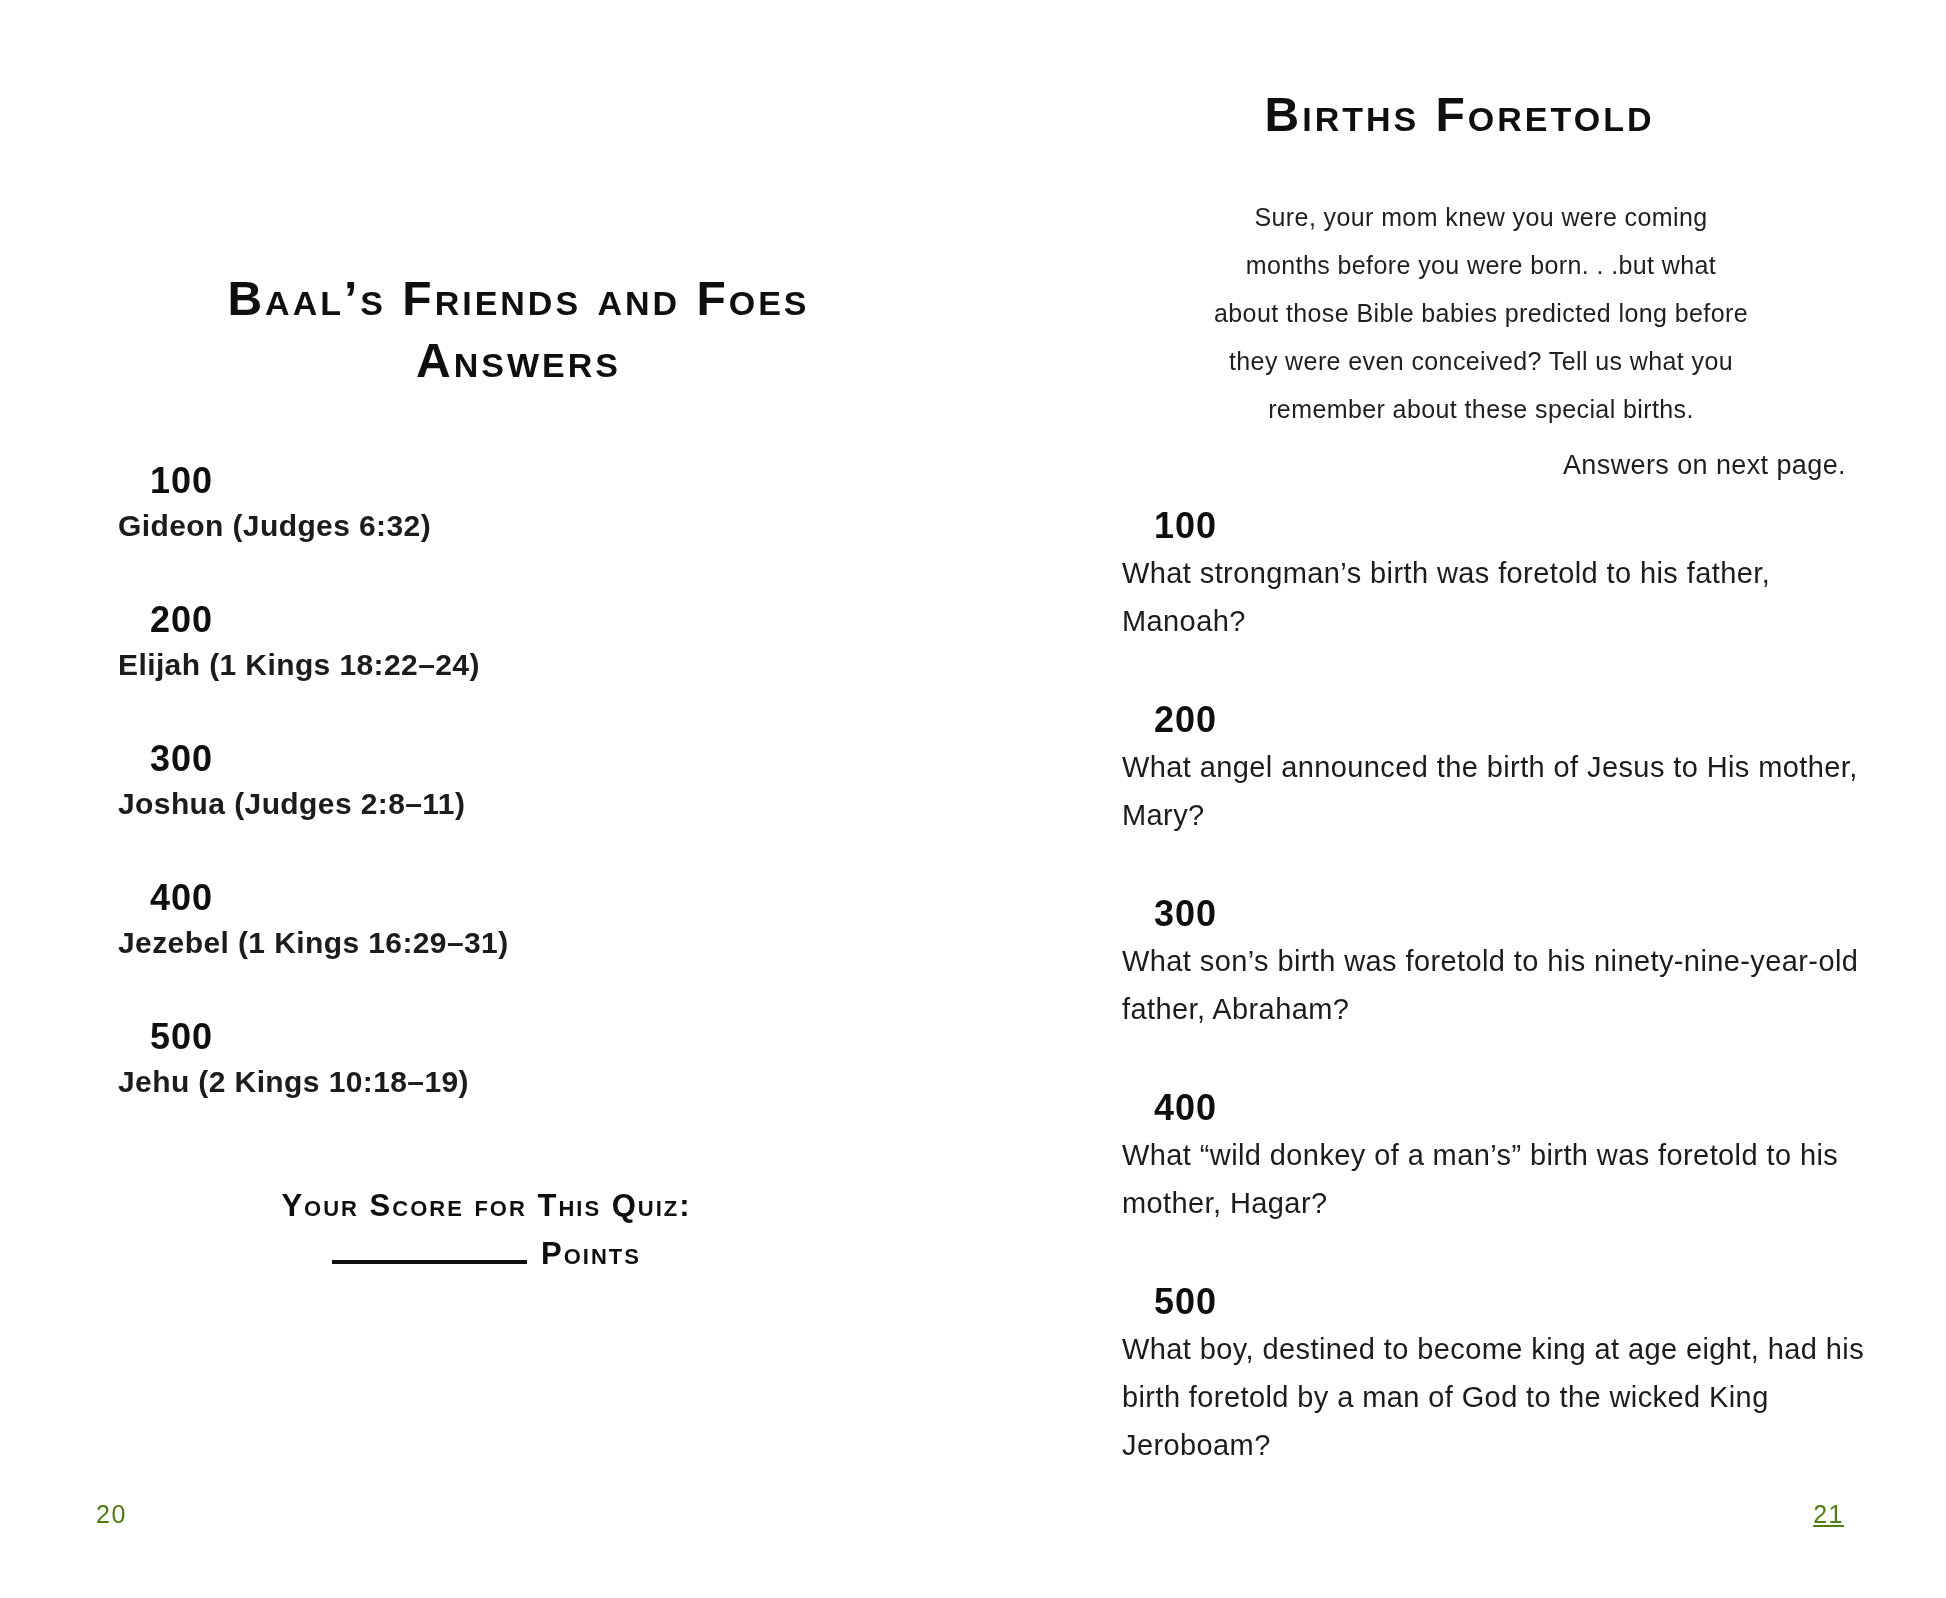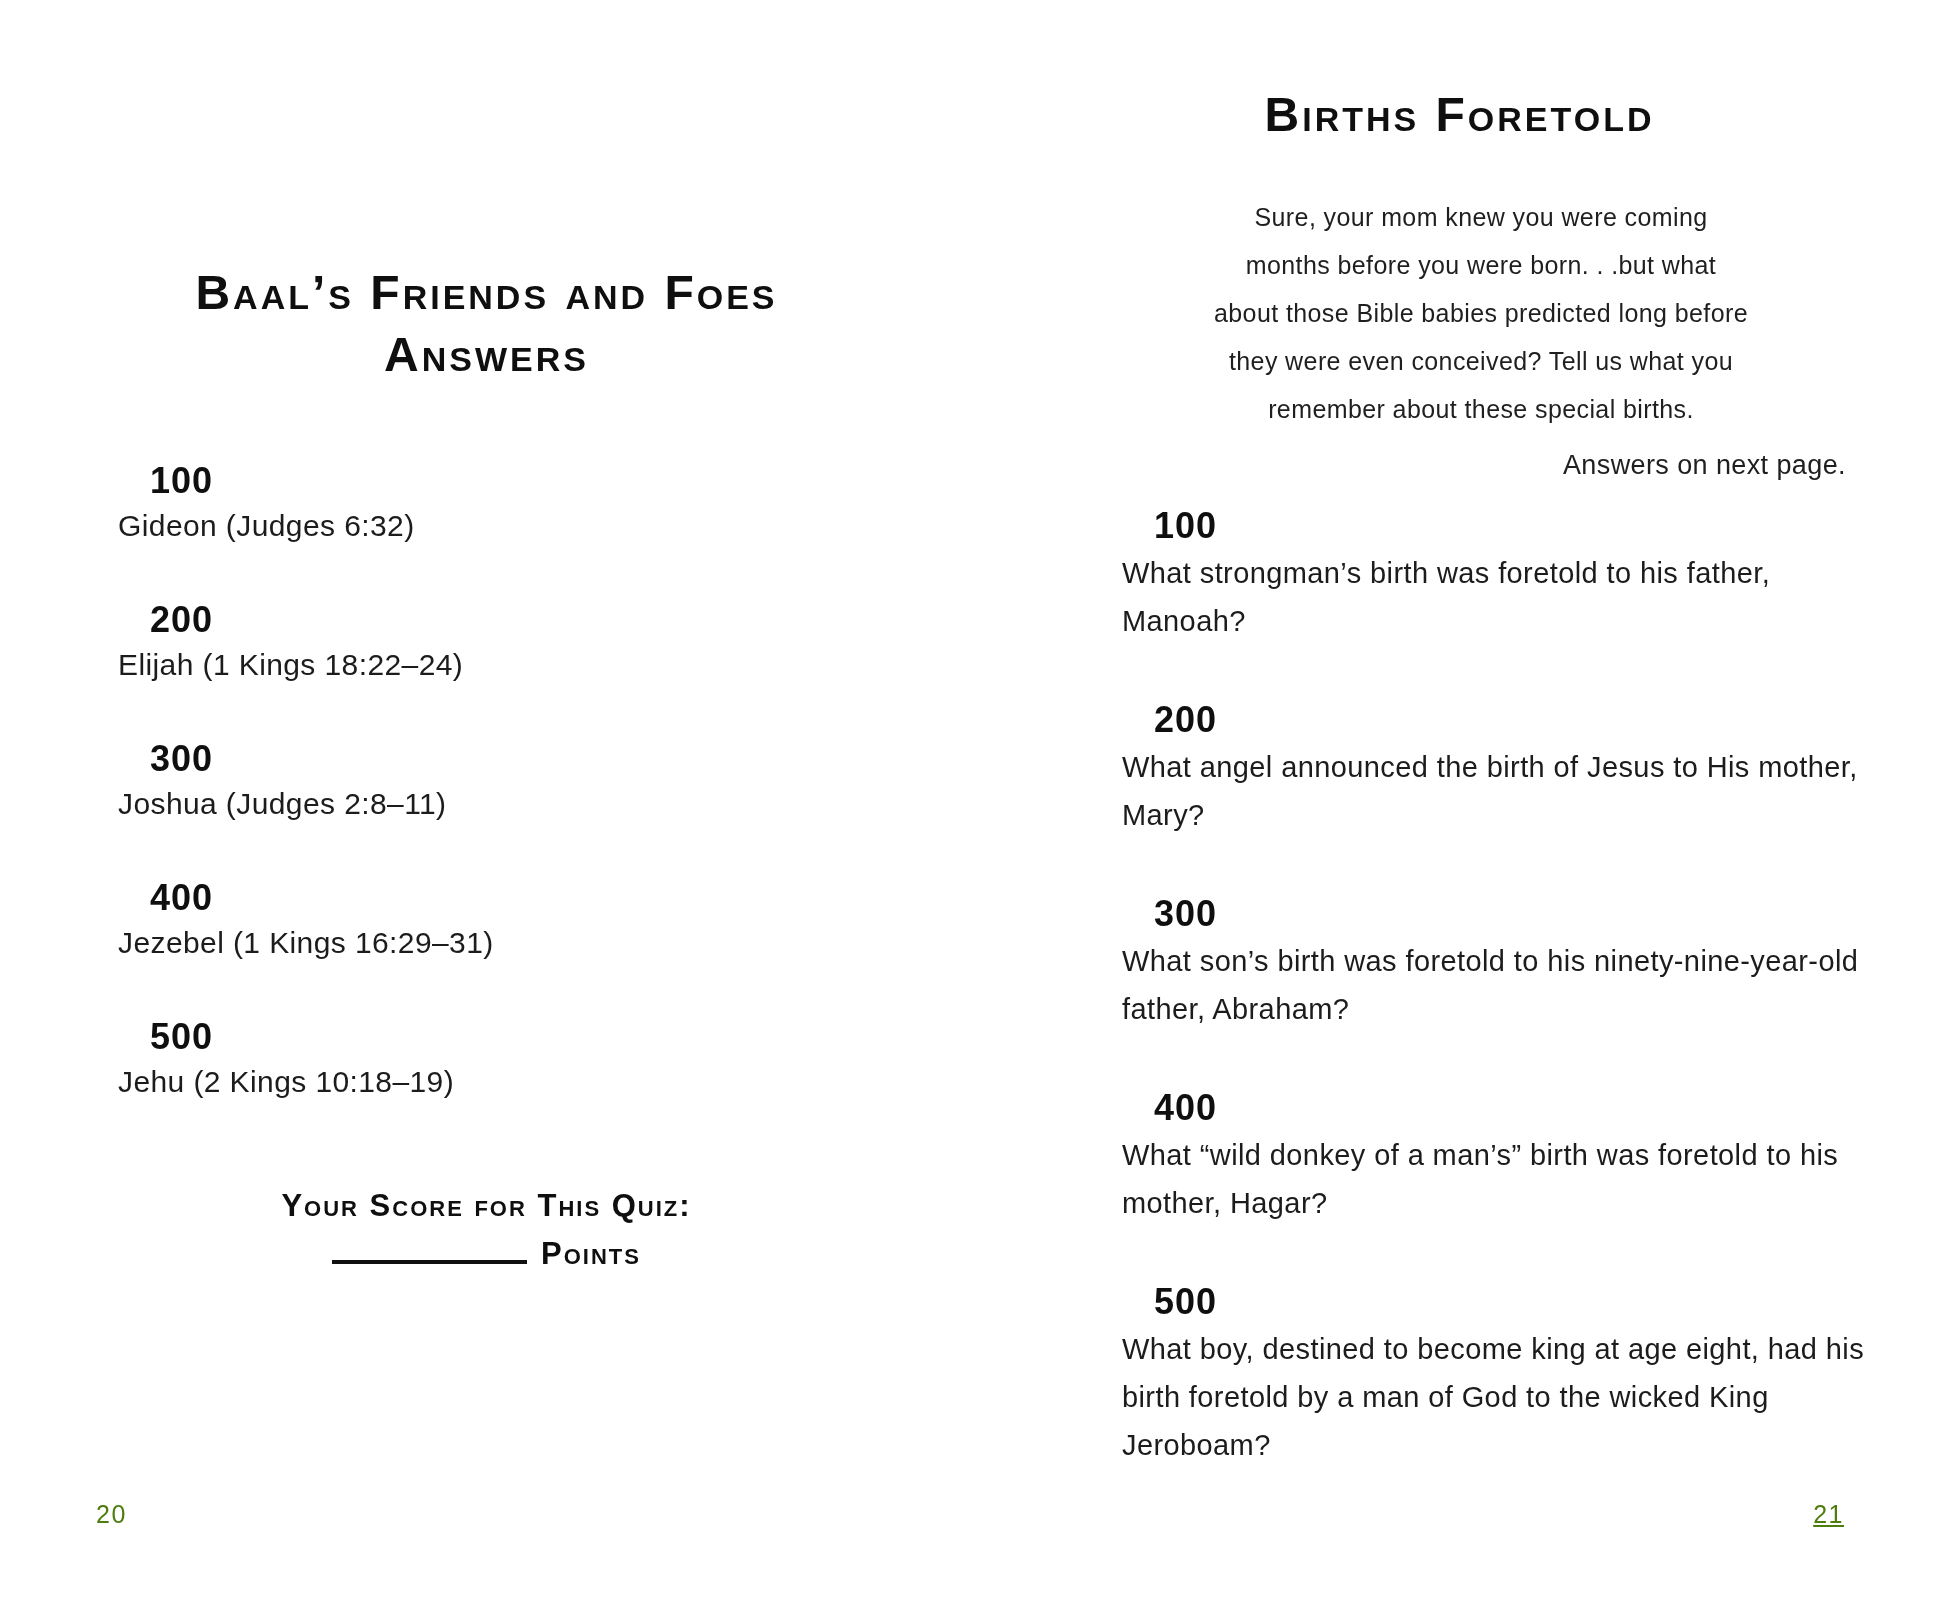--- a/index.html
+++ b/index.html
@@ -32,21 +32,21 @@
     width: 100%;
     margin: 0;
     text-align: center;
     font-variant: small-caps;
     font-weight: 700;
     font-size: 48px;
     line-height: 62px;
     letter-spacing: 3px;
     color: #0f0f0f;
   }
-  .page-left  .quiz-title { top: 262px; }
+  .page-left  .quiz-title { top: 268px; margin-left: 32px; }
   .page-right .quiz-title { top: 84px; }
   .title-line { display: block; }
 
   
   .answers {
     position: absolute;
     left: 118px;
     top: 458px;
     width: 745px;
   }
@@ -57,20 +57,21 @@
     line-height: 46px;
     letter-spacing: 1px;
     color: #0f0f0f;
     margin-left: 32px;
   }
   .answers .text {
     font-size: 30px;
     line-height: 44px;
     letter-spacing: 0.4px;
     color: #1c1c1c;
+    font-weight: bold;
   }
 
   
   .score {
     position: absolute;
     left: 0;
     top: 1182px;
     width: 100%;
     text-align: center;
     font-variant: small-caps;

